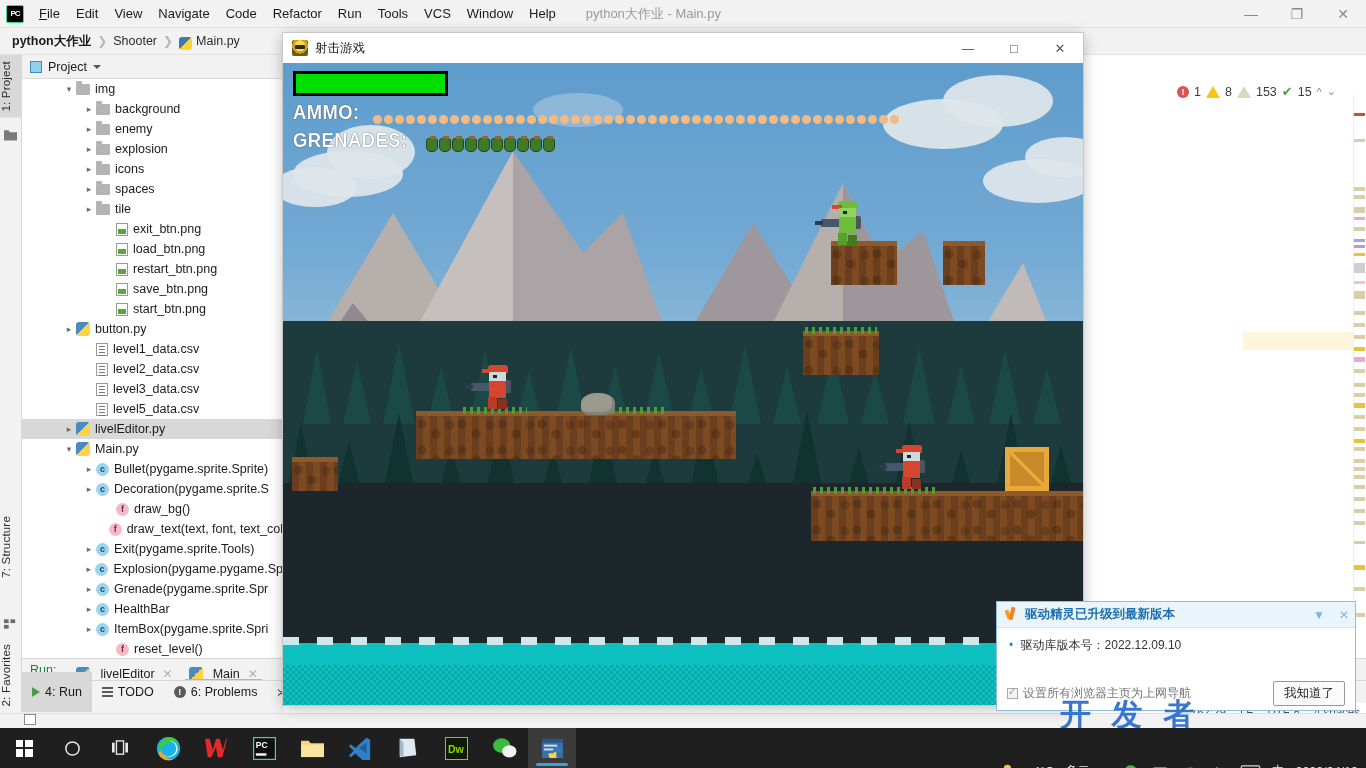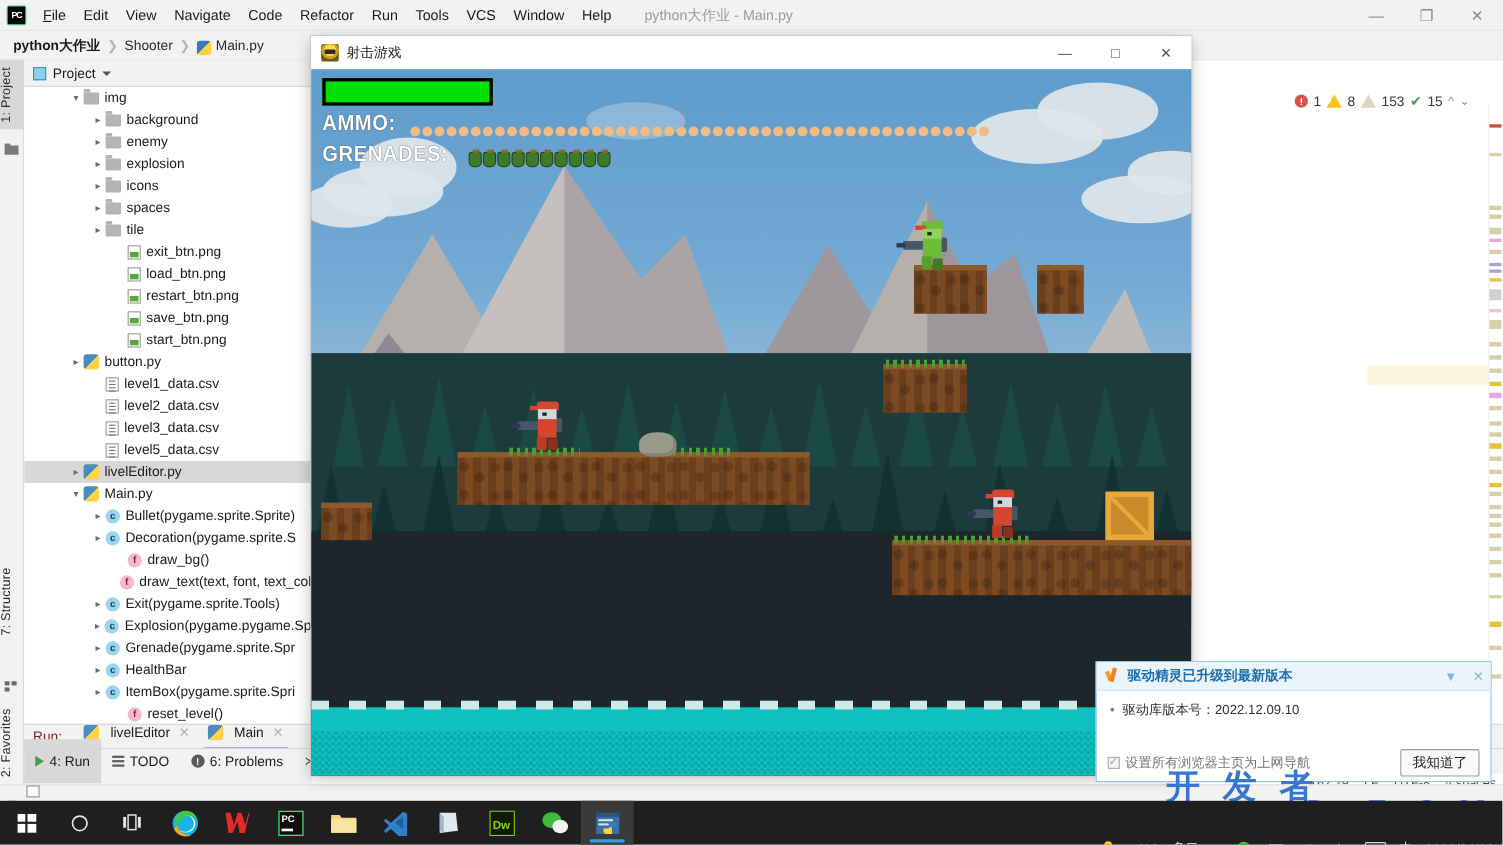--- a/index.html
+++ b/index.html
@@ -116,22 +116,22 @@
   .chev{color:#8a8a8a;font-size:11px;}
 
   .markers{ position:absolute;right:0;top:95px;width:13px;bottom:58px;background:#fff;border-left:1px solid #eee;}
   .mk{ position:absolute;right:1px;height:2px;}
 
   .hl-line{position:absolute;right:13px;top:332px;width:110px;height:18px;background:#fdf6dd;}
 
   
   .runwin{ position:absolute;left:22px;top:658px;width:1344px;height:22px;background:#f2f2f2;border-top:1px solid #d8d8d8;}
   .runtabs{ display:flex;align-items:center;height:22px;padding-left:8px;gap:0;font-size:12.5px;}
-  .runlbl{ margin-right:12px;color:#7f1d1d;}
-  .rtab{ display:flex;align-items:flex-start;gap:5px;padding:0 8px;height:22px;position:relative;}
+  .runlbl{ margin-right:12px;color:#15803d;}
+  .rtab{ display:flex;align-items:flex-end;gap:5px;padding:0 8px;height:22px;position:relative;}
   .rtab.active::after{ content:"";position:absolute;left:4px;right:4px;bottom:0;height:2px;background:#a9b8c9;}
   .xmark{ color:#b0b0b0;font-size:12px;margin-left:3px;}
 
   .statusstrip{ position:absolute;left:22px;top:680px;width:1344px;height:23px;background:#f2f2f2;border-top:1px solid #d8d8d8;
     display:flex;align-items:center;font-size:12.5px;}
   .sbtn{ display:flex;align-items:center;gap:5px;padding:0 10px;height:40px;}
   .sbtn.active{ background:#d8d8d8;}
   .playtri{ width:0;height:0;border-top:5px solid transparent;border-bottom:5px solid transparent;border-left:8px solid #4a9e4a;}
   .listicon{ display:flex;flex-direction:column;gap:2px;}
   .listicon i{ display:block;width:11px;height:2px;background:#5a5a5a;}

